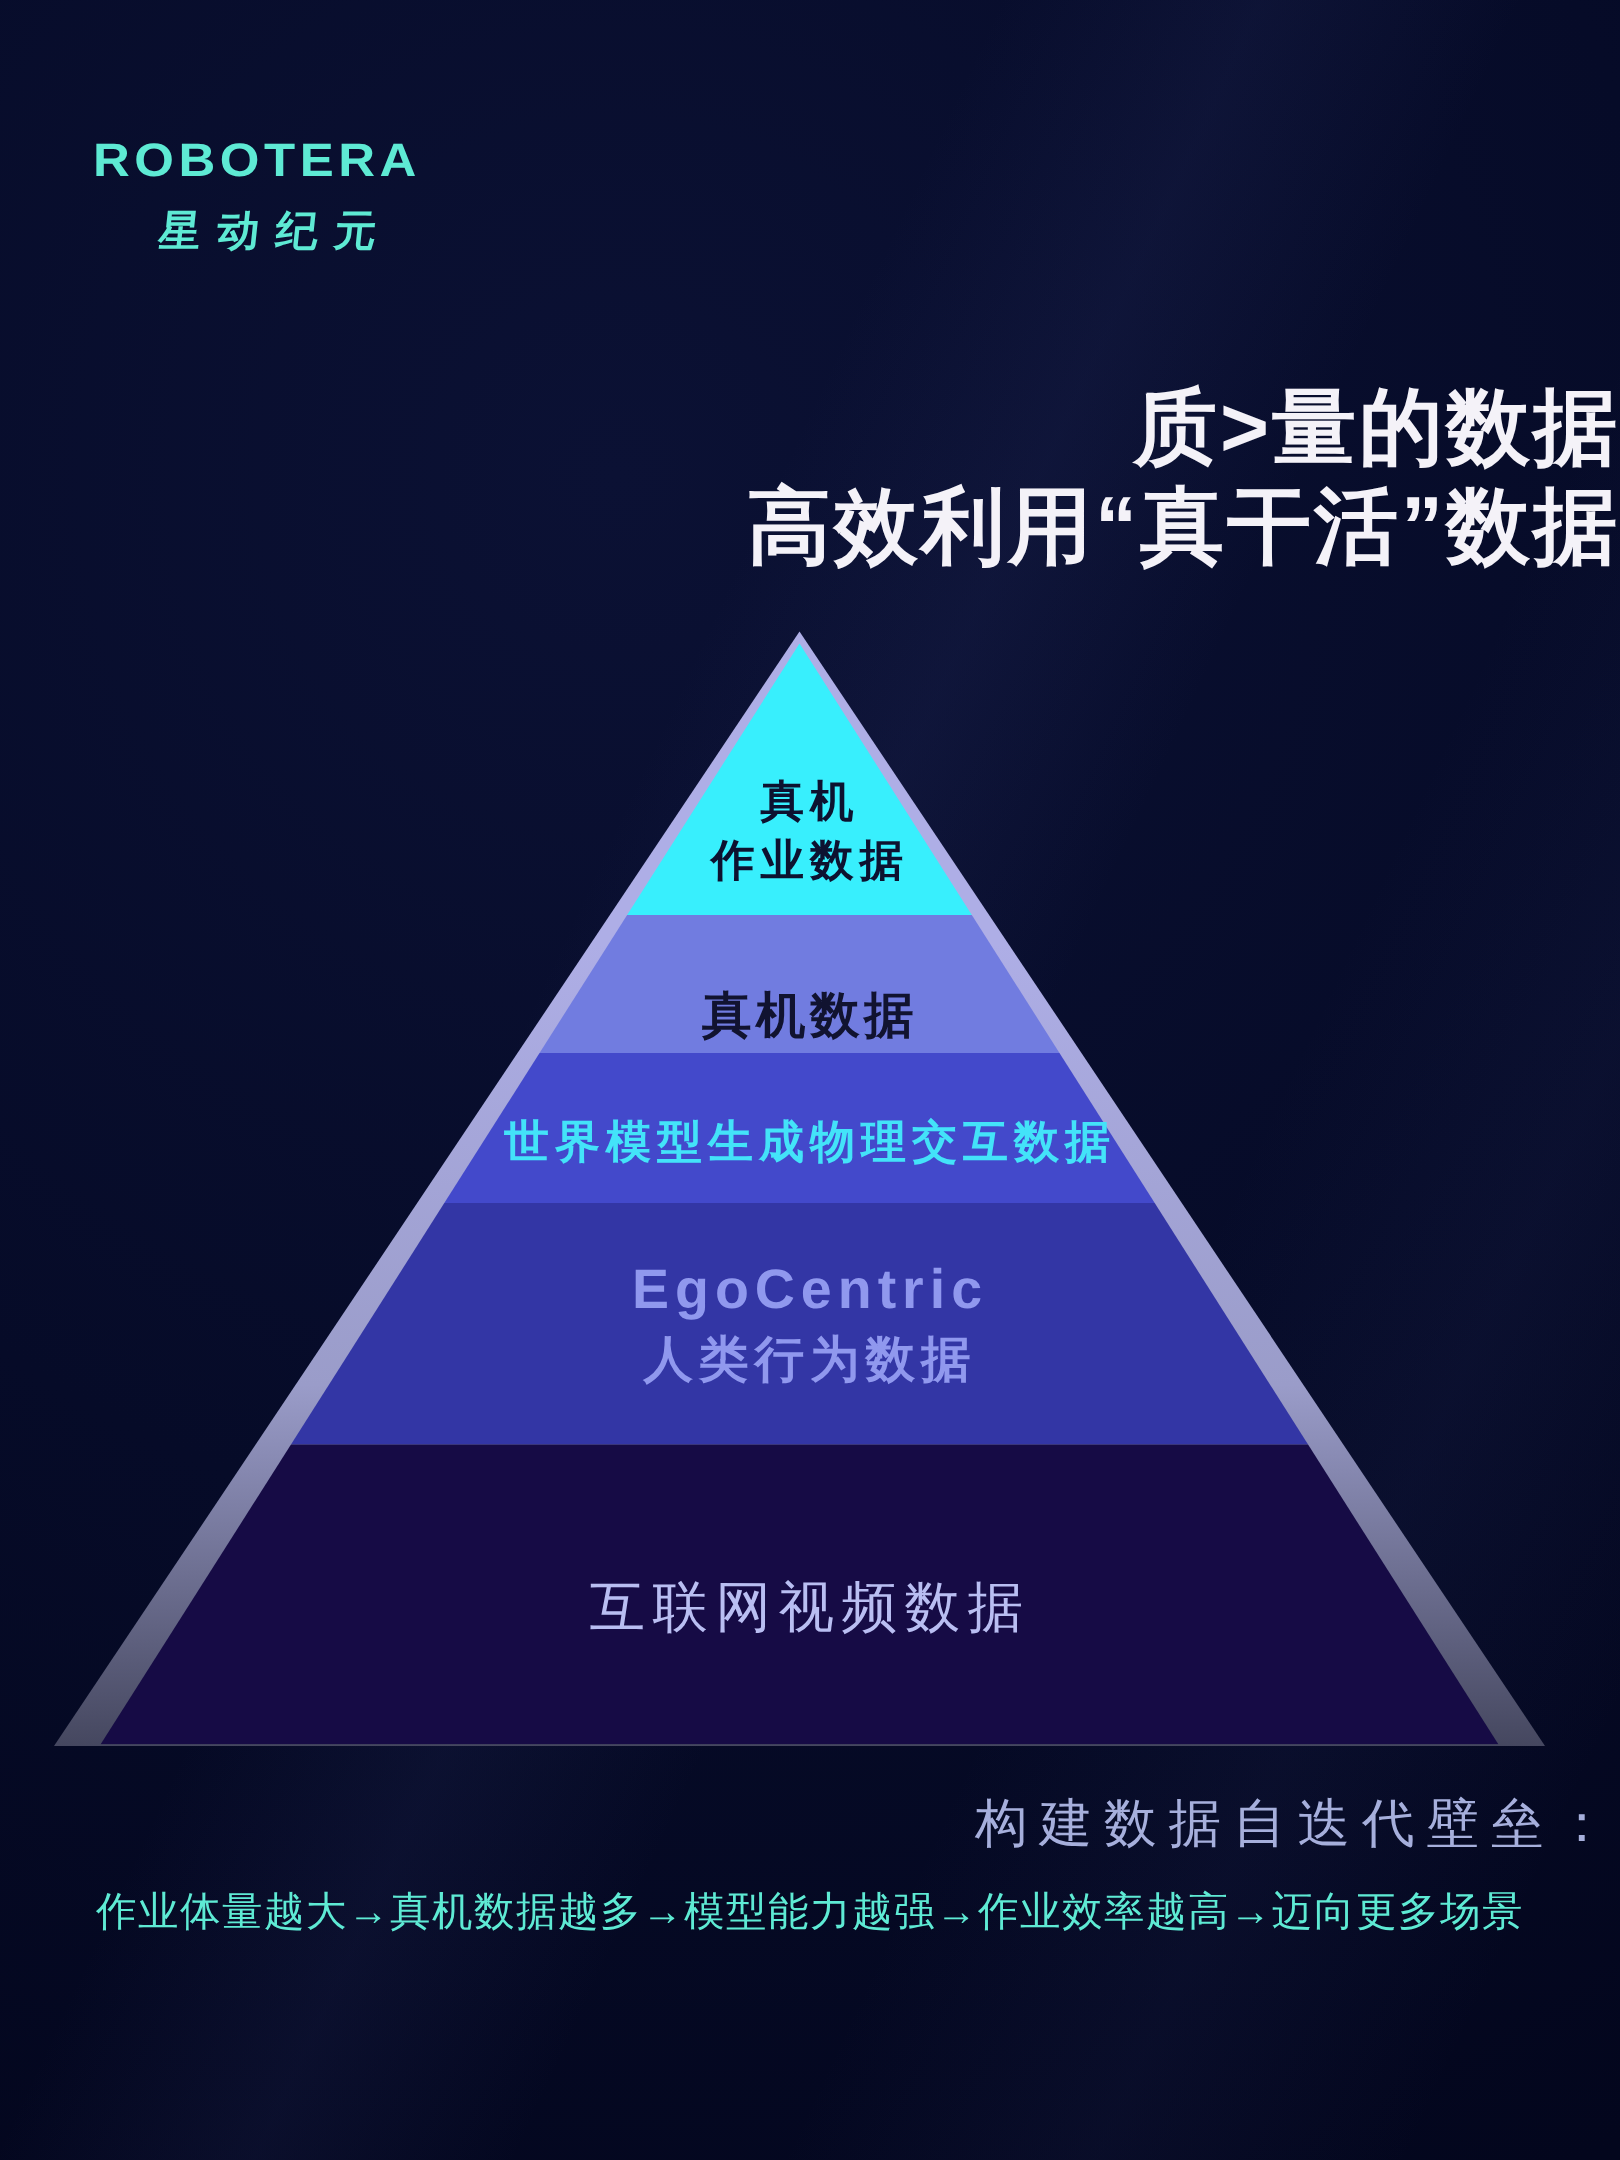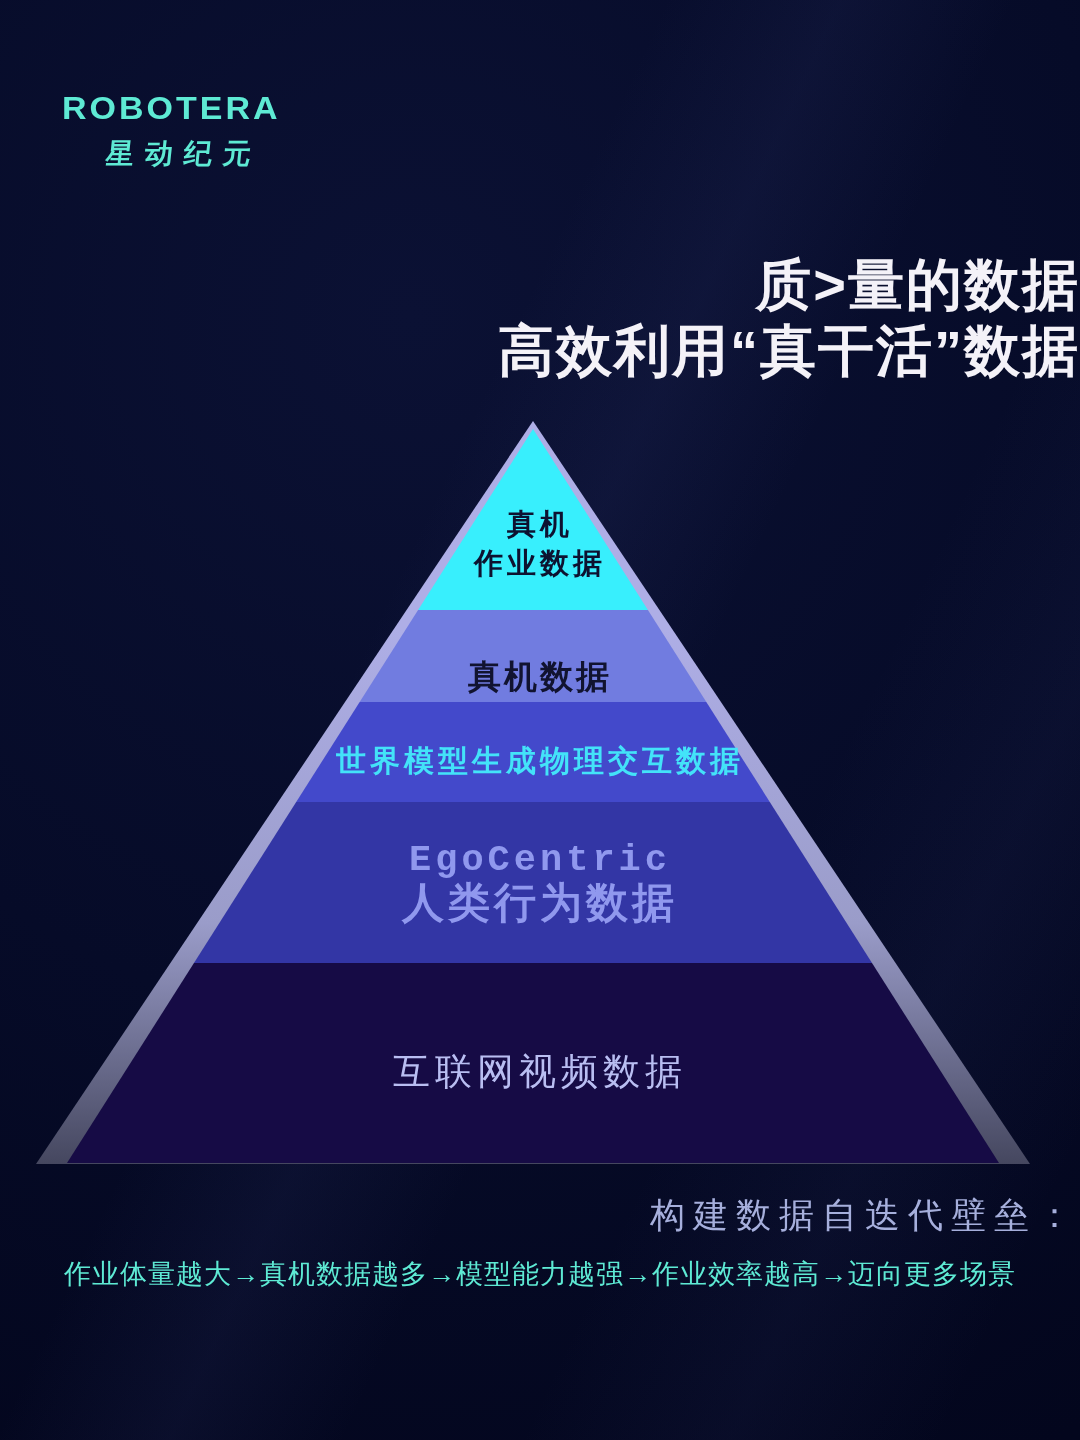--- a/index.html
+++ b/index.html
@@ -24,25 +24,25 @@
     margin-top:6px;margin-left:46px;
     font-size:28px;font-weight:900;letter-spacing:11px;
     transform:skewX(-6deg);transform-origin:left top;white-space:nowrap;
   }
   .title{
     position:absolute;left:0;right:0;top:252px;text-align:right;
     color:#f4f2f8;font-size:56px;font-weight:800;line-height:66px;letter-spacing:2px;
   }
   .pyr-svg{position:absolute;left:0;top:0;}
   .pyr-label{position:absolute;left:0;width:1080px;text-align:center;pointer-events:none;}
-  .pl1{top:505px;font-size:29px;font-weight:700;line-height:39px;letter-spacing:4px;}
+  .pl1{top:516px;font-size:29px;font-weight:700;line-height:39px;letter-spacing:4px;}
   .pl2{top:655px;font-size:33px;font-weight:700;letter-spacing:3px;}
   .pl3{top:741px;font-size:30px;font-weight:600;letter-spacing:4px;}
-  .pl4{top:837px;font-size:37px;font-weight:600;letter-spacing:4px;line-height:46px;font-family:Liberation Mono, monospace;}
-  .pl4 .cjk{font-size:42px;}
+  .pl4{top:837px;font-size:37px;font-weight:600;letter-spacing:4px;line-height:46px;}
+  .pl4 .cjk{font-size:33px;}
   .pl5{top:1047px;font-size:37px;font-weight:400;letter-spacing:5px;}
   .footer-head{
     position:absolute;left:0;right:0;top:1192px;text-align:right;
     font-size:35px;font-weight:500;letter-spacing:8px;color:#a6afdc;
   }
   .footer-chain{
     position:absolute;left:0;right:0;top:1256px;text-align:center;
     font-size:27px;font-weight:500;letter-spacing:1px;color:#5eead4;white-space:nowrap;
   }
 </style>

